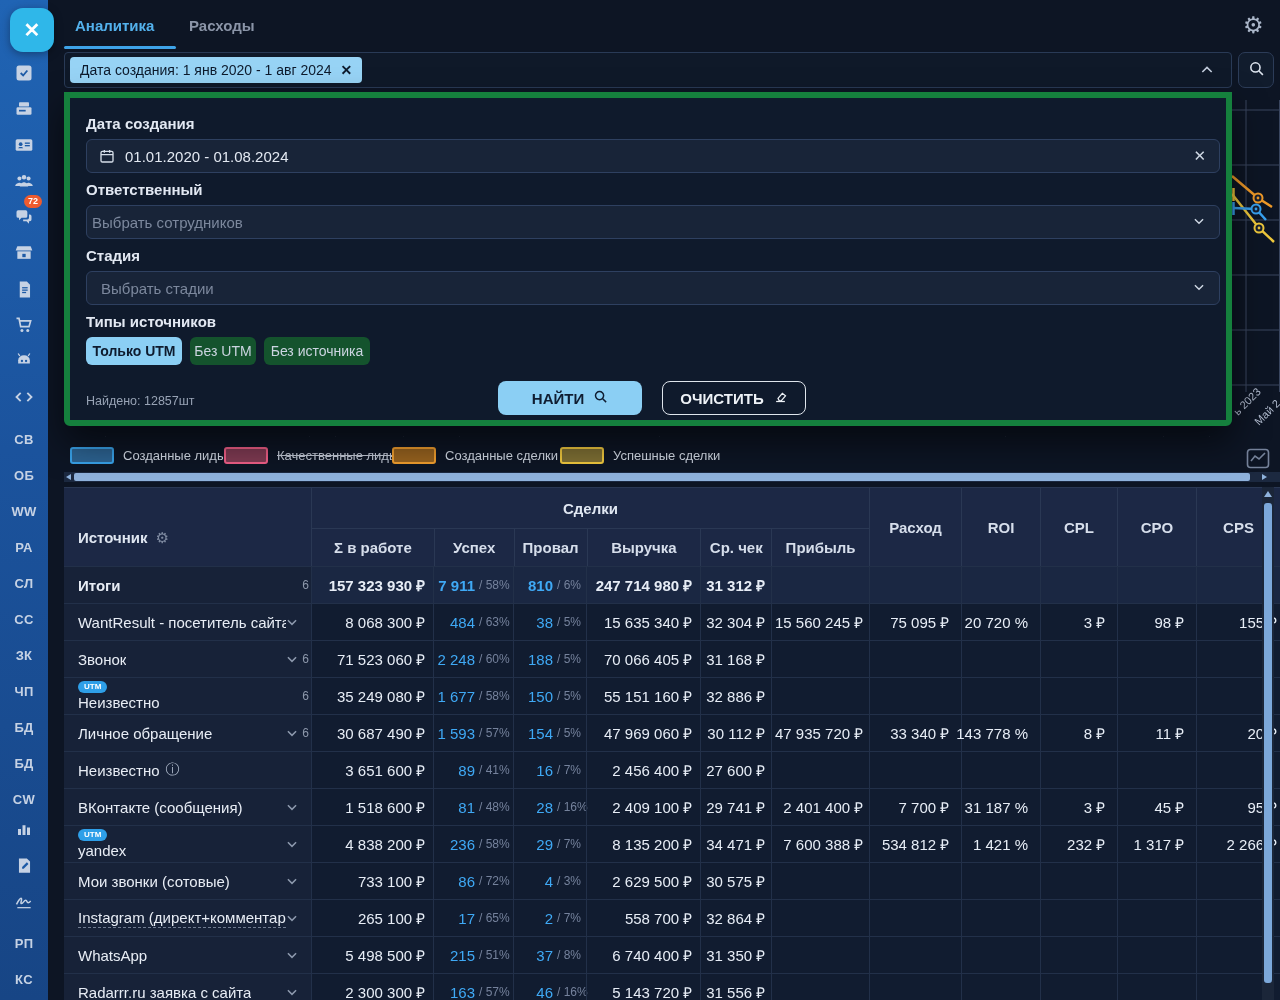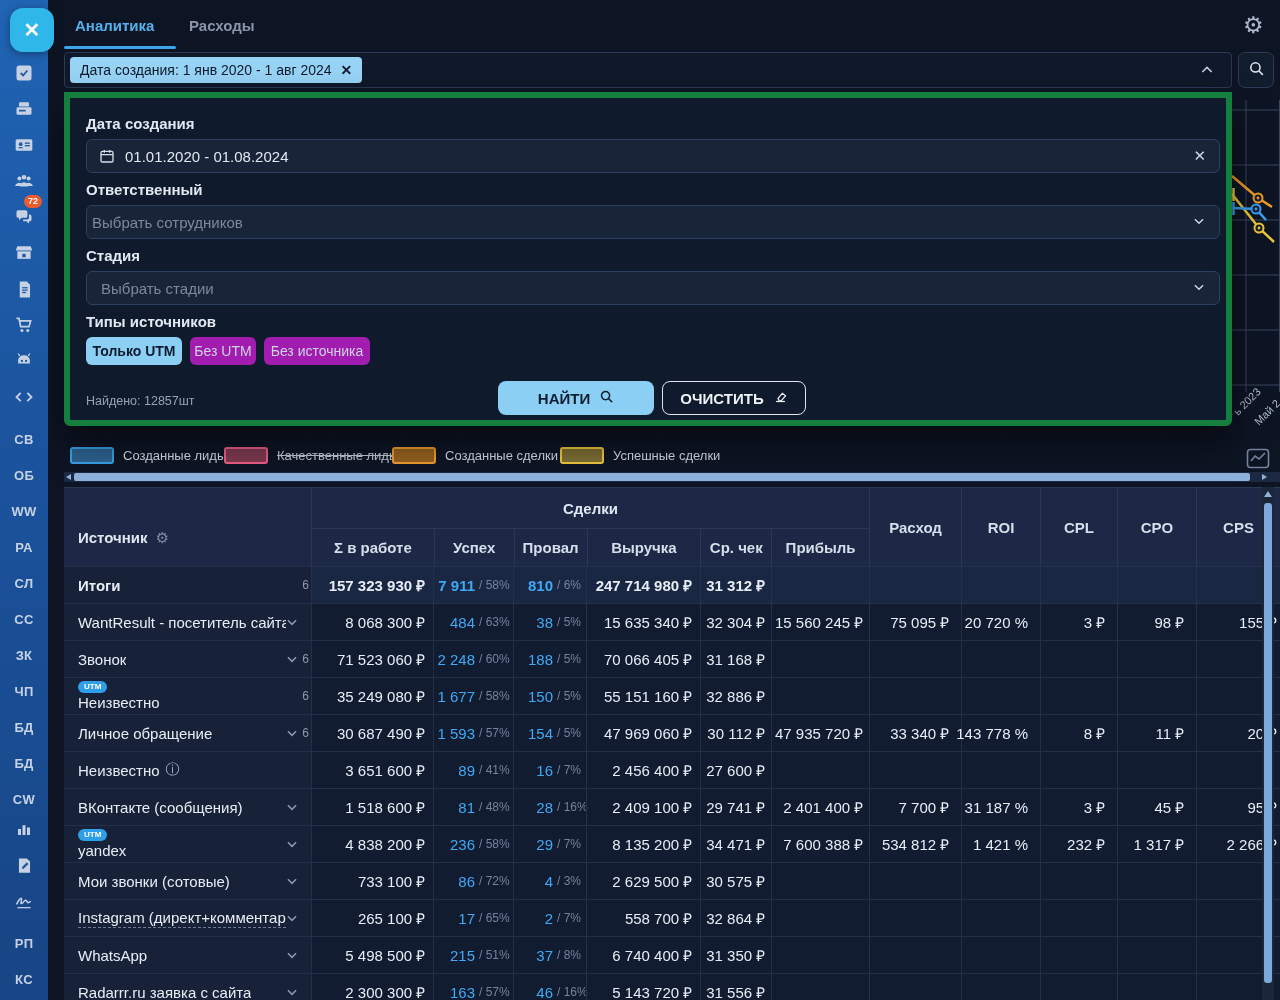--- a/index.html
+++ b/index.html
@@ -45,23 +45,23 @@
   .f-input{position:absolute;left:16px;width:1134px;height:34px;box-sizing:border-box;
            background:#182438;border:1px solid #2e4060;border-radius:6px;
            display:flex;align-items:center;font-size:15px;}
   .f-input .ph{color:#7c889d;}
   .f-input .val{color:#e2e8f1;}
   .f-input .right{position:absolute;right:13px;color:#cfd8e4;}
   .cal{margin:0 10px 0 12px;color:#d6dee9;display:flex;}
   .typebtn{position:absolute;height:28px;border-radius:6px;display:flex;align-items:center;
            justify-content:center;font-size:14px;font-weight:700;box-sizing:border-box;}
   .typebtn.on{background:#8bcff4;color:#0e1b2e;}
-  .typebtn.off{background:#a21caf;color:#ccd5e1;font-weight:400;}
+  .typebtn.off{background:#14532d;color:#ccd5e1;font-weight:400;}
   #found{position:absolute;left:16px;top:296px;font-size:12.5px;color:#98a3b5;}
-  #btn-find{position:absolute;left:428px;top:283px;width:156px;height:34px;border-radius:8px;
+  #btn-find{position:absolute;left:428px;top:283px;width:144px;height:34px;border-radius:8px;
             background:#8bcff4;color:#0f1d31;font-weight:700;font-size:15px;display:flex;
             align-items:center;justify-content:center;gap:9px;}
   #btn-clear{position:absolute;left:592px;top:283px;width:144px;height:34px;border-radius:8px;
              box-sizing:border-box;border:1.5px solid #dfe5ec;color:#eef2f7;font-weight:700;
              font-size:15px;display:flex;align-items:center;justify-content:center;gap:9px;}
   
   #chartstrip{position:absolute;left:1232px;top:96px;z-index:10;}
   #fragrow{position:absolute;left:64px;top:427px;width:1150px;height:10px;overflow:hidden;z-index:10;}
   .frag-clip{position:absolute;top:0;width:16px;height:10px;overflow:hidden;}
   .frag-clip span{display:inline-block;transform:rotate(-45deg) translateY(6px);

